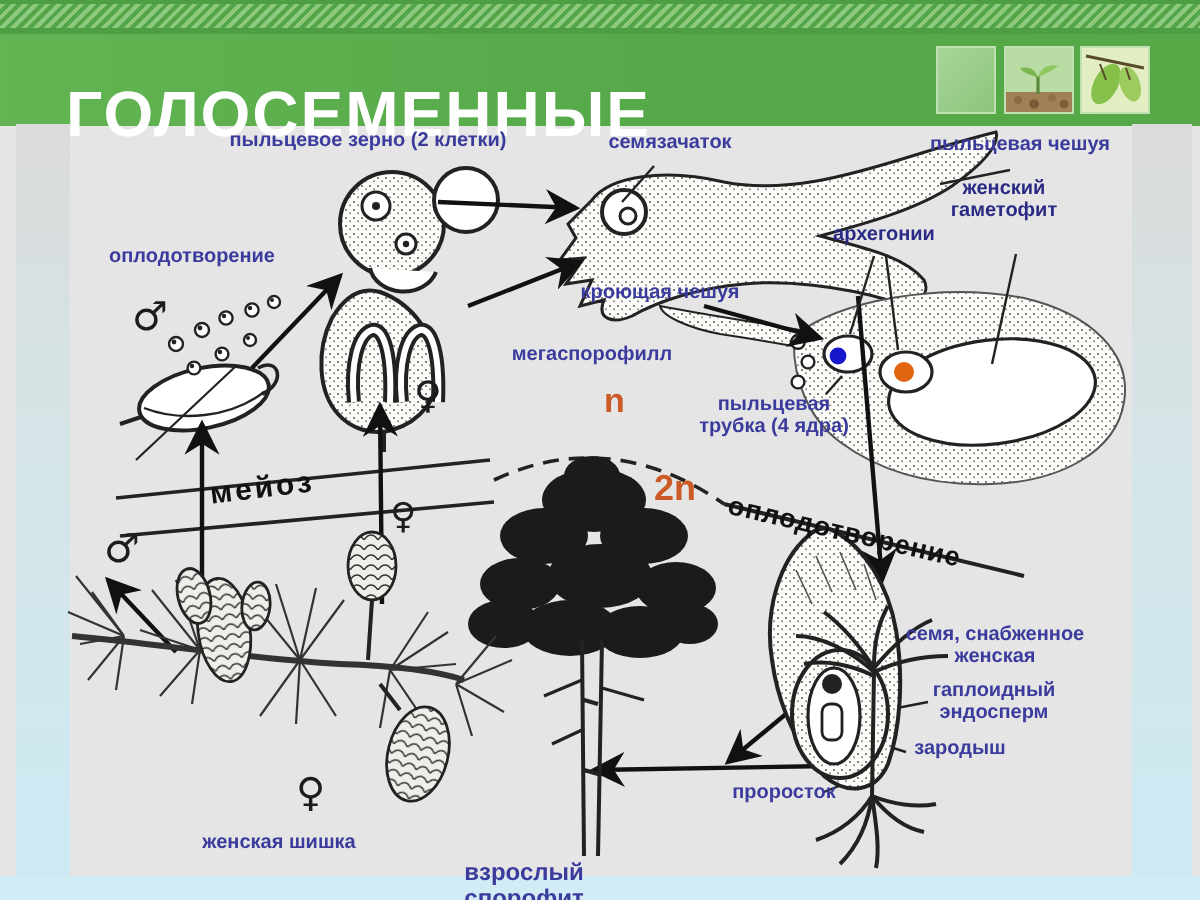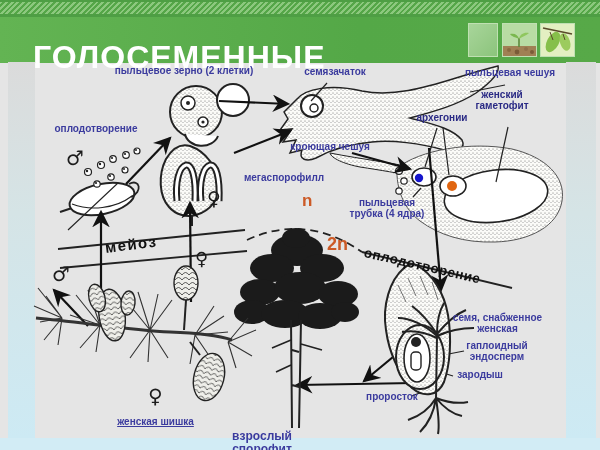--- a/index.html
+++ b/index.html
@@ -248,27 +248,27 @@
     </g>
   </svg>
 
   <div class="lbl" style="left:108px;top:65px;width:152px;">пыльцевое зерно (2 клетки)</div>
   <div class="lbl" style="left:295px;top:66px;width:80px;">семязачаток</div>
   <div class="lbl" style="left:460px;top:67px;width:100px;">пыльцевая чешуя</div>
   <div class="lbl dark" style="left:468px;top:89px;width:68px;font-size:10px;">женский гаметофит</div>
   <div class="lbl dark" style="left:410px;top:112px;width:64px;text-align:center;">архегонии</div>
   <div class="lbl" style="left:284px;top:141px;width:92px;">кроющая чешуя</div>
   <div class="lbl" style="left:45px;top:123px;width:102px;">оплодотворение</div>
-  <div class="lbl" style="left:234px;top:172px;width:100px;">мегаспорофилл</div>
+  <div class="lbl" style="left:246px;top:172px;width:100px;">мегаспорофилл</div>
   <div class="lbl" style="left:342px;top:197px;width:90px;">пыльцевая трубка (4 ядра)</div>
   <div class="lbl" style="left:445px;top:312px;width:105px;">семя, снабженное женская</div>
   <div class="lbl" style="left:458px;top:340px;width:78px;text-align:center;">гаплоидный эндосперм</div>
   <div class="lbl" style="left:450px;top:369px;width:60px;">зародыш</div>
   <div class="lbl" style="left:352px;top:391px;width:80px;">проросток</div>
-  <div class="lbl" style="left:108px;top:416px;width:95px;text-decoration:underline;">женская шишка</div>
+  <div class="lbl" style="left:92px;top:416px;width:95px;">женская шишка</div>
   <div class="lbl" style="left:203px;top:430px;width:118px;font-size:12px;">взрослый спорофит</div>
 
   <div class="proc" style="left:104px;top:239px;font-size:15px;letter-spacing:1.5px;transform:rotate(-7deg);transform-origin:left top;">мейоз</div>
   <div class="proc" style="left:366px;top:245px;font-size:13.5px;letter-spacing:0.5px;transform:rotate(13deg);transform-origin:left top;">оплодотворение</div>
 
   <div class="ploidy" style="left:302px;top:191px;font-size:17px;">n</div>
   <div class="ploidy" style="left:327px;top:234px;font-size:18px;">2n</div>
 
   <div class="sym" style="left:66px;top:146px;font-size:20px;">♂</div>
   <div class="sym" style="left:207px;top:187px;font-size:19px;">♀</div>

